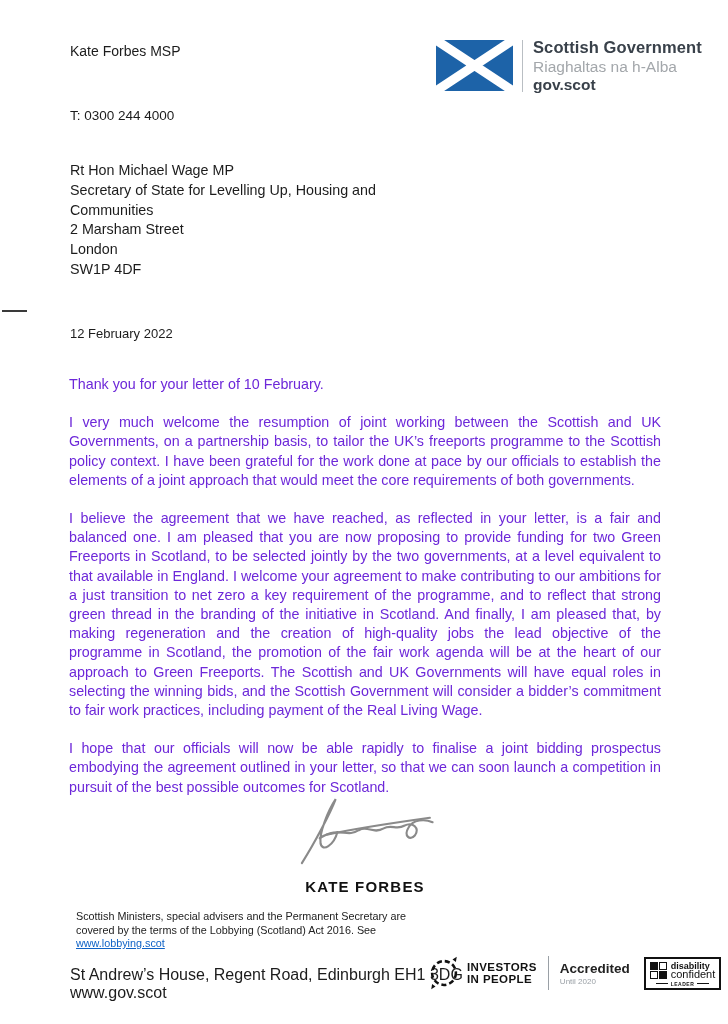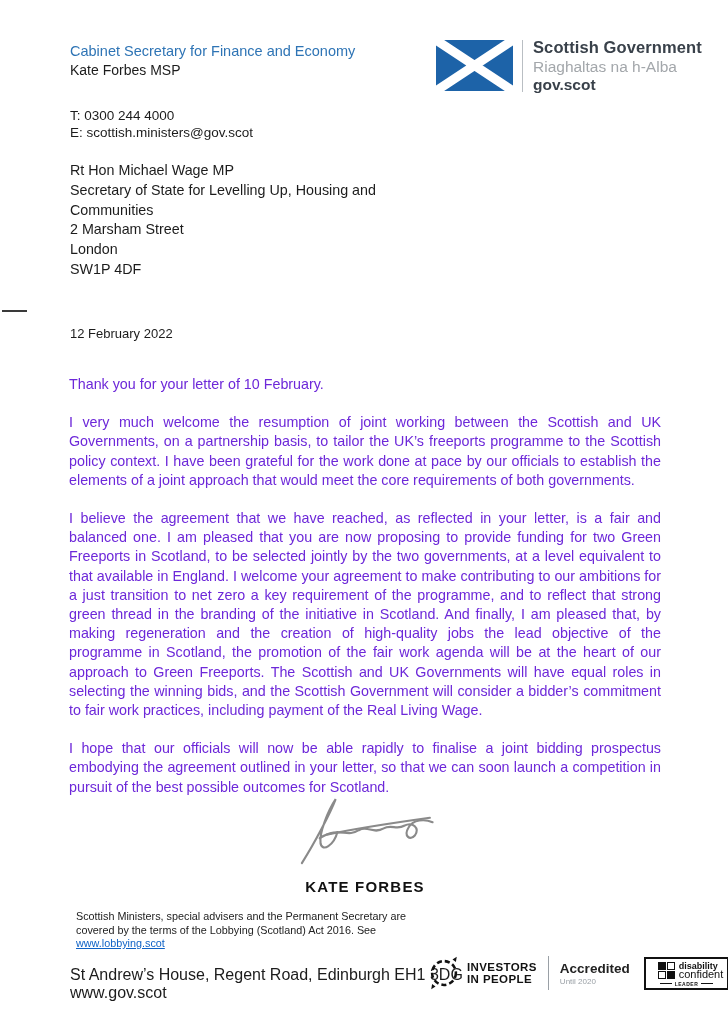--- a/index.html
+++ b/index.html
@@ -62,47 +62,45 @@
   .logos-row { position: absolute; left: 427px; top: 953px; display: flex; align-items: center; }
 
   .iip { display: flex; align-items: center; }
   .iip-mark { width: 34px; height: 40px; }
   .iip-text { font-size: 11.5px; font-weight: 700; line-height: 12.5px; letter-spacing: .4px; color: #111; margin-left: 6px; }
   .iip-divider { width: 1px; height: 34px; background: #9aa0a6; margin: 0 11px; }
   .accredited-word { font-size: 13.5px; font-weight: 600; color: #222; }
   .accredited-until { font-size: 8px; color: #9aa0a6; margin-top: 1px; }
 
   .dc-badge { border: 2px solid #111; padding: 3px 4px 1px 4px; margin-left: 14px; background: #fff; }
-  .dc-top { display: flex; align-items: center; margin-left: 8px; }
+  .dc-top { display: flex; align-items: center; }
   .dc-grid { display: grid; grid-template-columns: 8px 8px; grid-template-rows: 8px 8px; gap: 1px; margin-right: 4px; }
   .dc-sq { width: 8px; height: 8px; }
   .dc-sq.solid { background: #111; }
   .dc-sq.open { border: 1.5px solid #111; background: #fff; }
   .dc-words { line-height: 8.5px; }
   .dc-w1 { font-size: 9px; font-weight: 700; color: #111; }
   .dc-w2 { font-size: 11px; color: #111; text-align: right; }
   .dc-leader { display: flex; align-items: center; justify-content: center; margin-top: 2px; }
   .dc-leader .rule { height: 1px; background: #111; width: 12px; }
   .dc-leader .word { font-size: 5px; font-weight: 700; letter-spacing: .5px; color: #111; padding: 0 3px; }
 
   .recycle { font-size: 24px; color: #000; margin-left: 12px; line-height: 1; font-family: "DejaVu Sans", sans-serif; }
 </style>
 </head>
 <body>
 
 <div class="page">
 
   <div class="sender">
-    <div class="sender-title">Cabinet Secretary for Finance and Economy</div>
     <div class="sender-name">Kate Forbes MSP</div>
   </div>
 
   <div class="contact">
     <div>T: 0300 244 4000</div>
-    <div>E: scottish.ministers@gov.scot</div>
   </div>
 
   <div class="govlogo">
     <svg class="flag" viewBox="0 0 77 51" aria-hidden="true">
       <rect width="77" height="51" fill="#1d63a8"></rect>
       <path d="M0,0 L77,51 M77,0 L0,51" stroke="#ffffff" stroke-width="9"></path>
     </svg>
     <div class="logo-divider"></div>
     <div class="logo-text">
       <div class="logo-org">Scottish Government</div>

